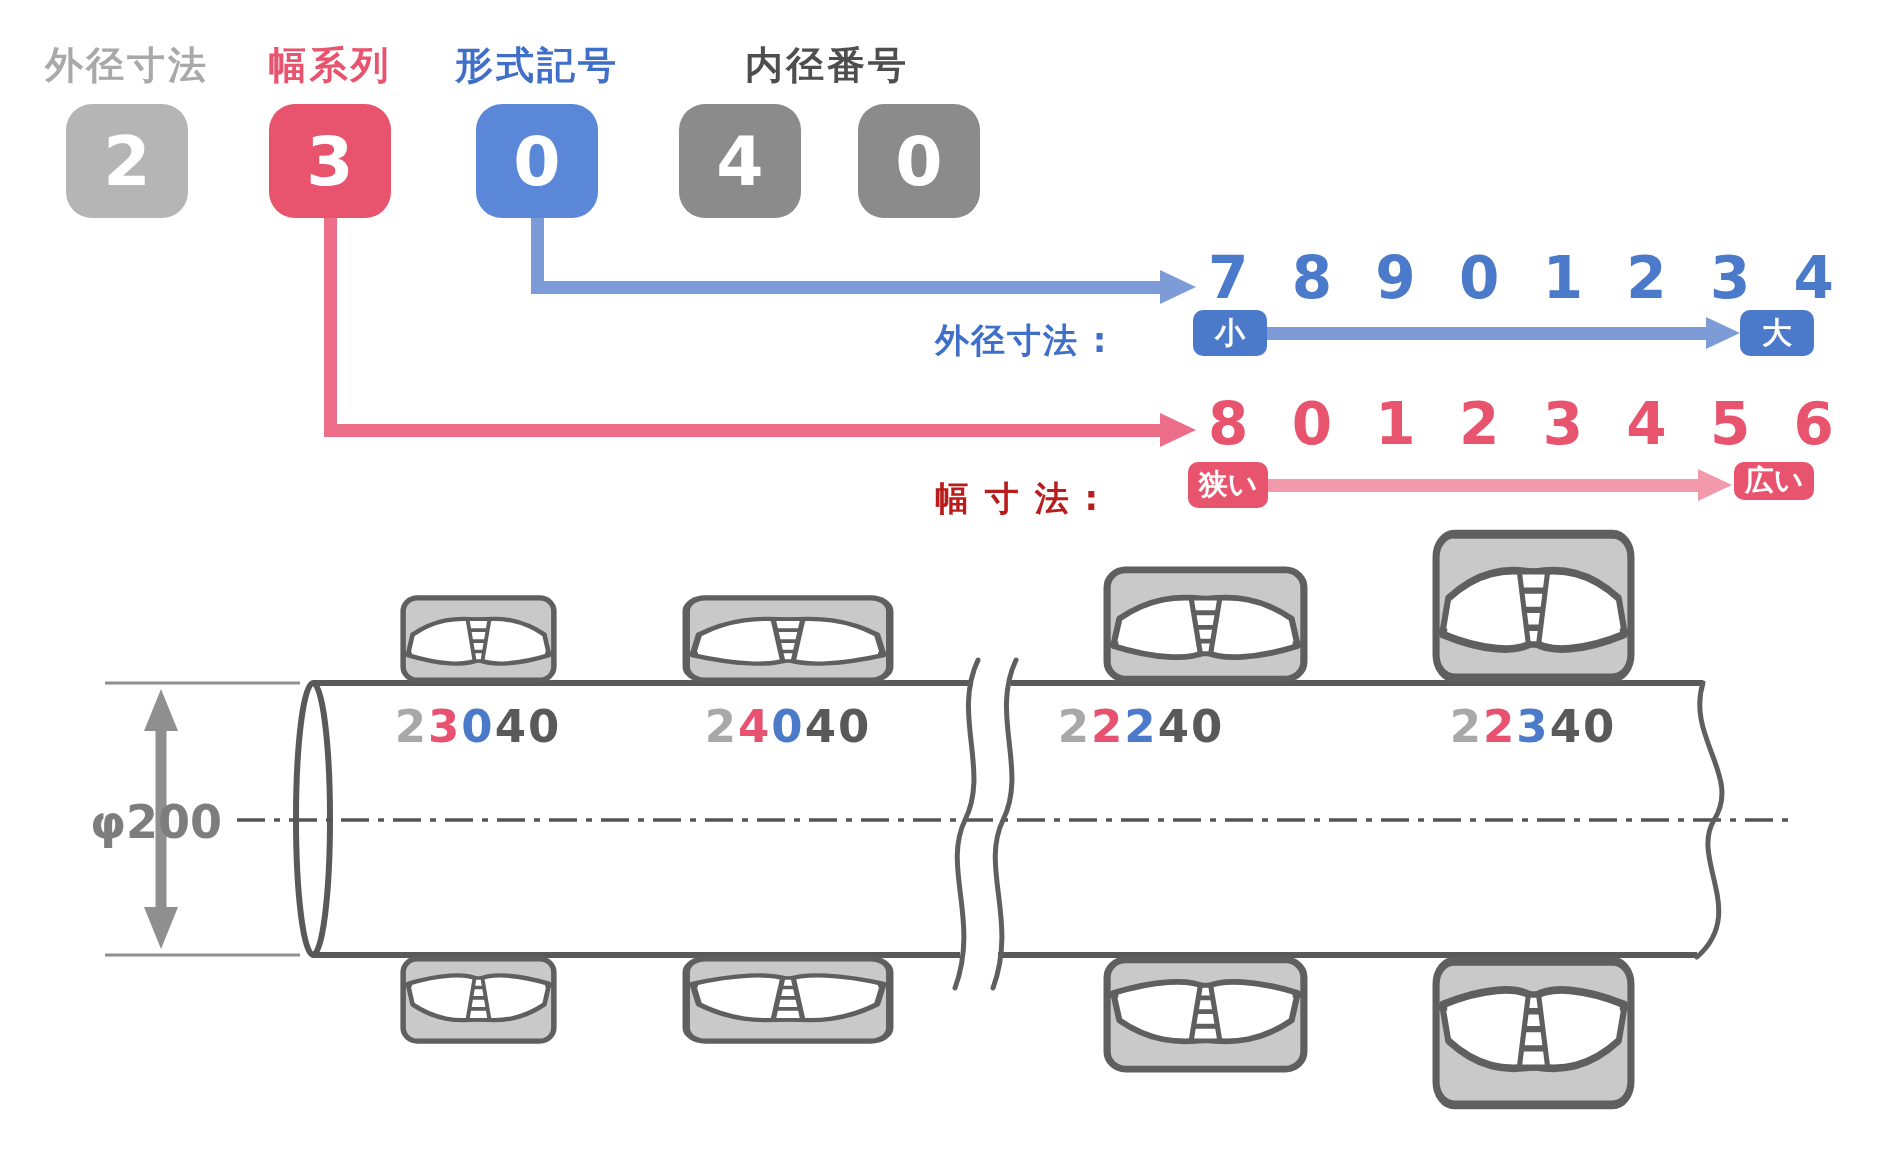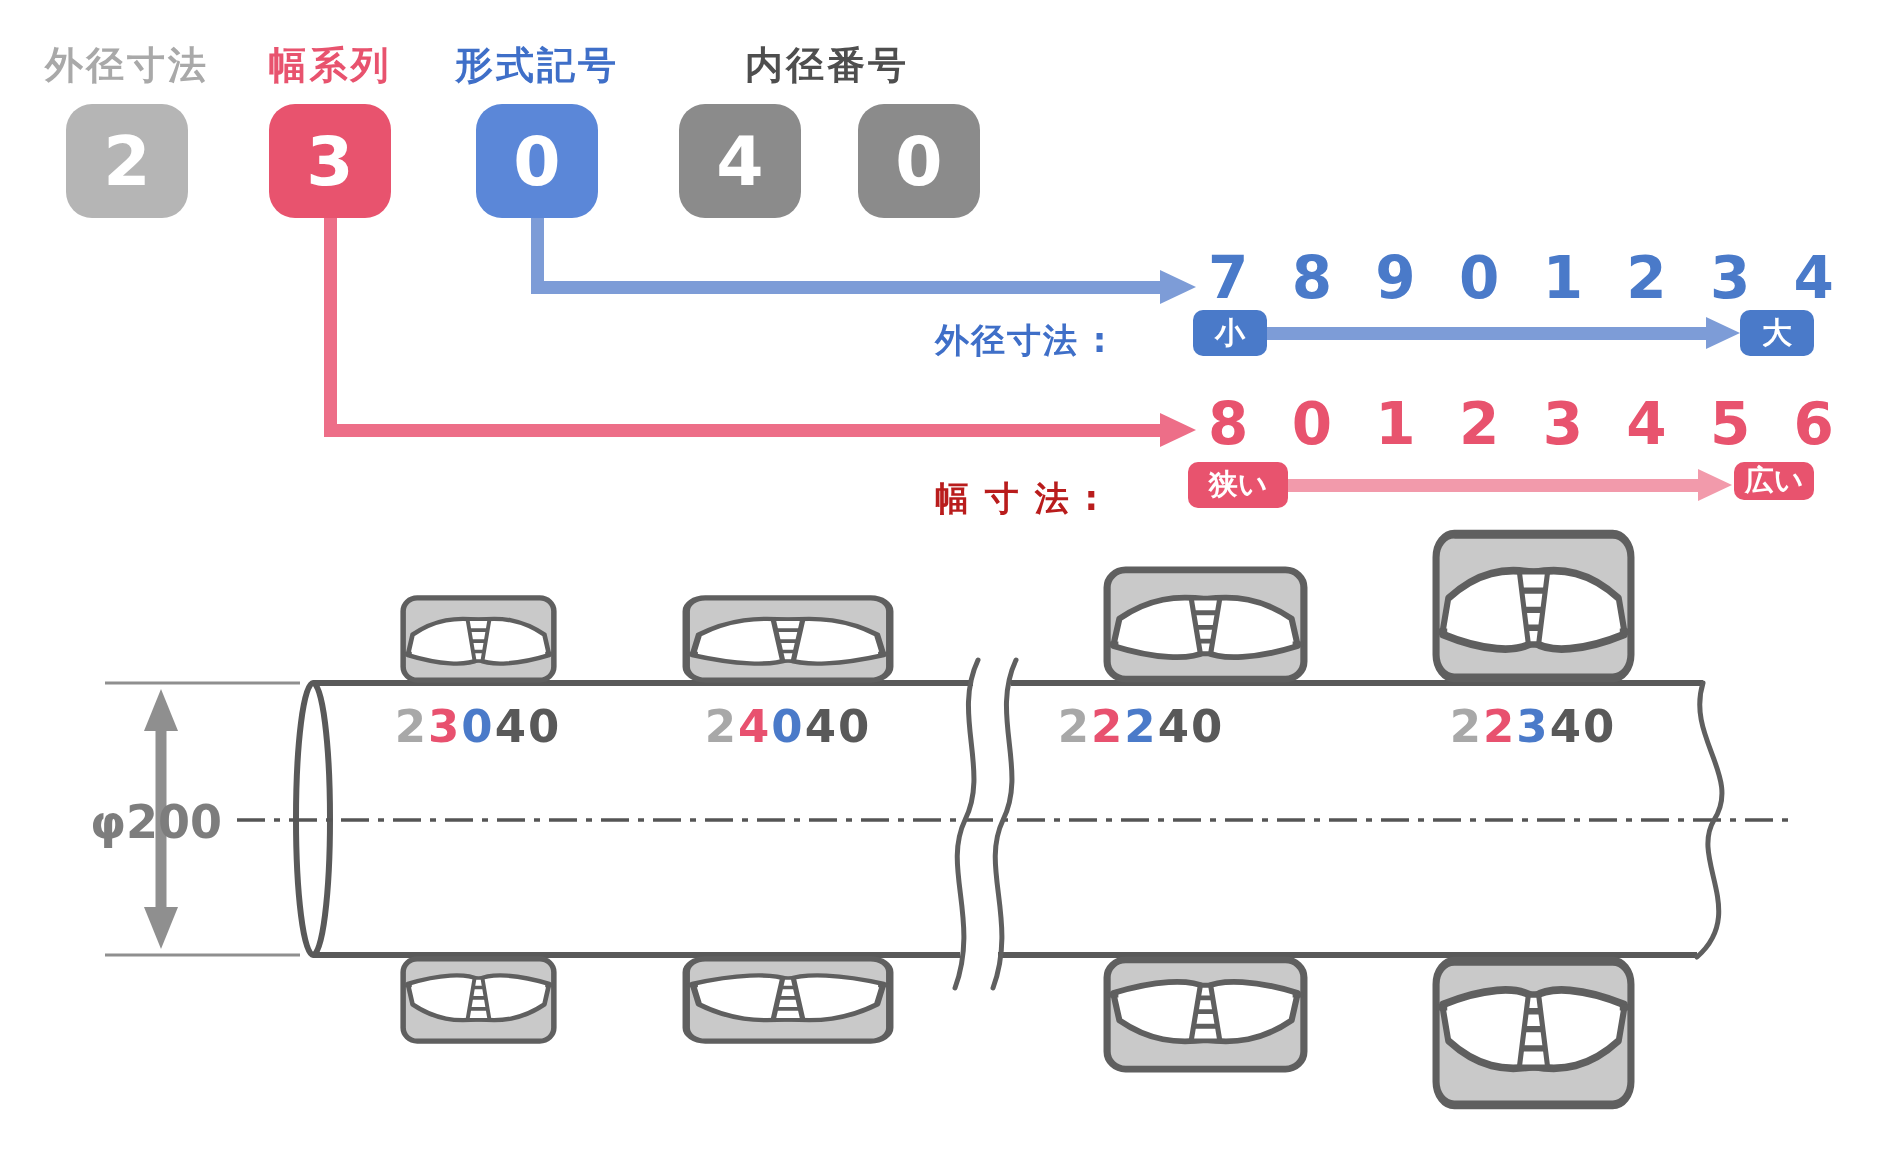--- a/index.html
+++ b/index.html
@@ -160,21 +160,21 @@
   <span>8</span>
   <span>0</span>
   <span>1</span>
   <span>2</span>
   <span>3</span>
   <span>4</span>
   <span>5</span>
   <span>6</span>
 </div>
 <div class="scale-caption cap-pink">幅 寸 法 :</div>
-<div class="pill pill-pink" style="left:1188px;top:462px;width:100px;height:46px">狭い</div>
+<div class="pill pill-pink" style="left:1188px;top:462px;width:80px;height:46px">狭い</div>
 <div class="scale-bar bar-pink" style="left:1266px;top:479px;width:434px"></div>
 <div class="arrow-head head-pink-light" style="left:1698px;top:469px"></div>
 <div class="pill pill-pink" style="left:1734px;top:462px;width:80px;height:38px">広い</div>
 
 <div class="bnum" style="left:478px">
   <span class="bd0">2</span><span class="bd1">3</span><span class="bd2">0</span><span class="bd3">4</span><span class="bd4">0</span>
 </div>
 <div class="bnum" style="left:788px">
   <span class="bd0">2</span><span class="bd1">4</span><span class="bd2">0</span><span class="bd3">4</span><span class="bd4">0</span>
 </div>

